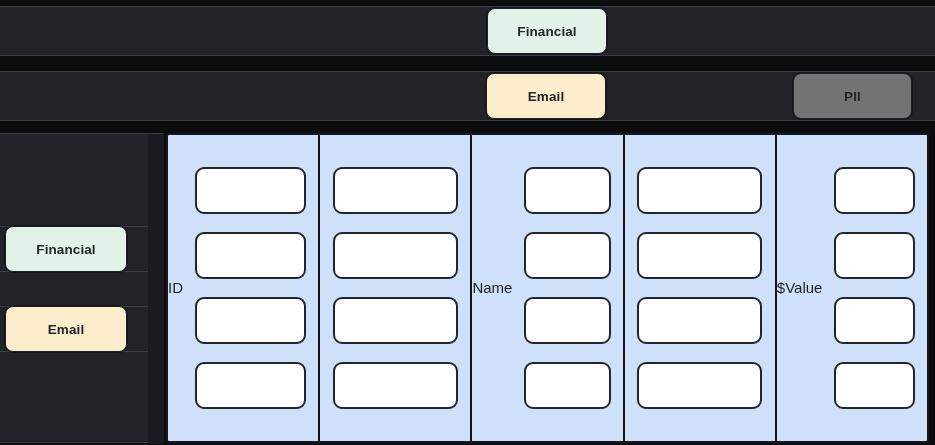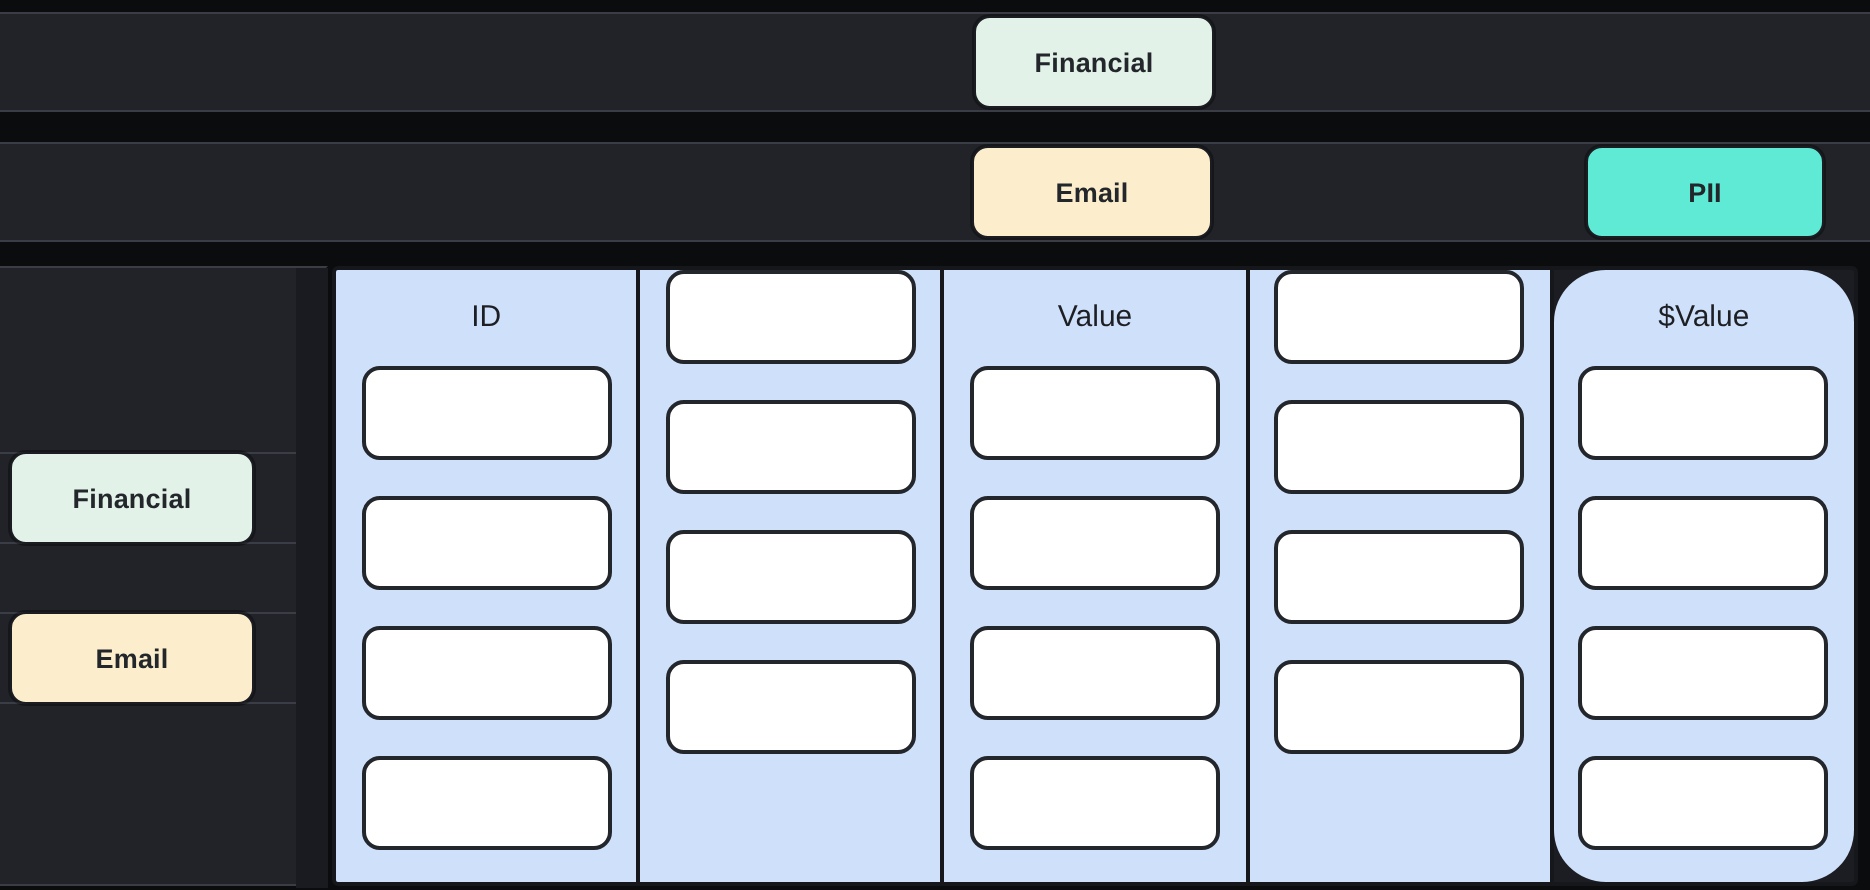--- a/index.html
+++ b/index.html
@@ -48,21 +48,21 @@
   #chip-financial-top {
     left: 487px; top: 8px;  width: 120px; height: 46px;
     background: #e2f2e8;
   }
   #chip-email-top {
     left: 486px; top: 73px; width: 120px; height: 46px;
     background: #fceecc;
   }
   #chip-pii-top {
     left: 793px; top: 73px; width: 119px; height: 46px;
-    background: #5eead4;
+    background: #737373;
   }
 
   
   #lower {
     position: absolute;
     left: 0; top: 133px;
     width: 935px; height: 312px;
   }
 
   
@@ -112,24 +112,24 @@
     border: 2px solid #15171b;
     border-radius: 3px;
     overflow: hidden;
   }
   .column {
     position: relative;
     flex: 1 1 0;
     background: #cfe0fa;
     border-right: 2px solid #15171b;
     display: flex;
-    flex-direction: column;
+    flex-direction: row;
     align-items: center;
   }
-  .column:last-child { border-right: none; border-radius: 26px; }
+  .column:last-child { border-right: none; }
 
   .col-header {
     height: 48px;
     line-height: 48px;
     font-size: 15px;
     color: #1d1f24;
     text-align: center;
     white-space: nowrap;
   }
   .cells {
@@ -193,21 +193,21 @@
       <div class="column">
         <div class="cells">
           <div class="cell"></div>
           <div class="cell"></div>
           <div class="cell"></div>
           <div class="cell"></div>
         </div>
       </div>
 
       <div class="column">
-        <div class="col-header">Value</div>
+        <div class="col-header">Name</div>
         <div class="cells">
           <div class="cell"></div>
           <div class="cell"></div>
           <div class="cell"></div>
           <div class="cell"></div>
         </div>
       </div>
 
       <div class="column">
         <div class="cells">

